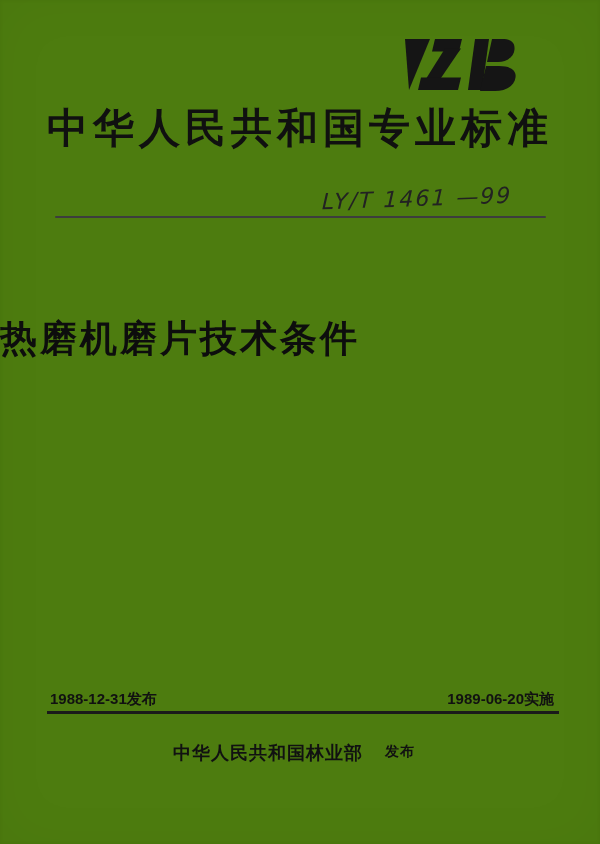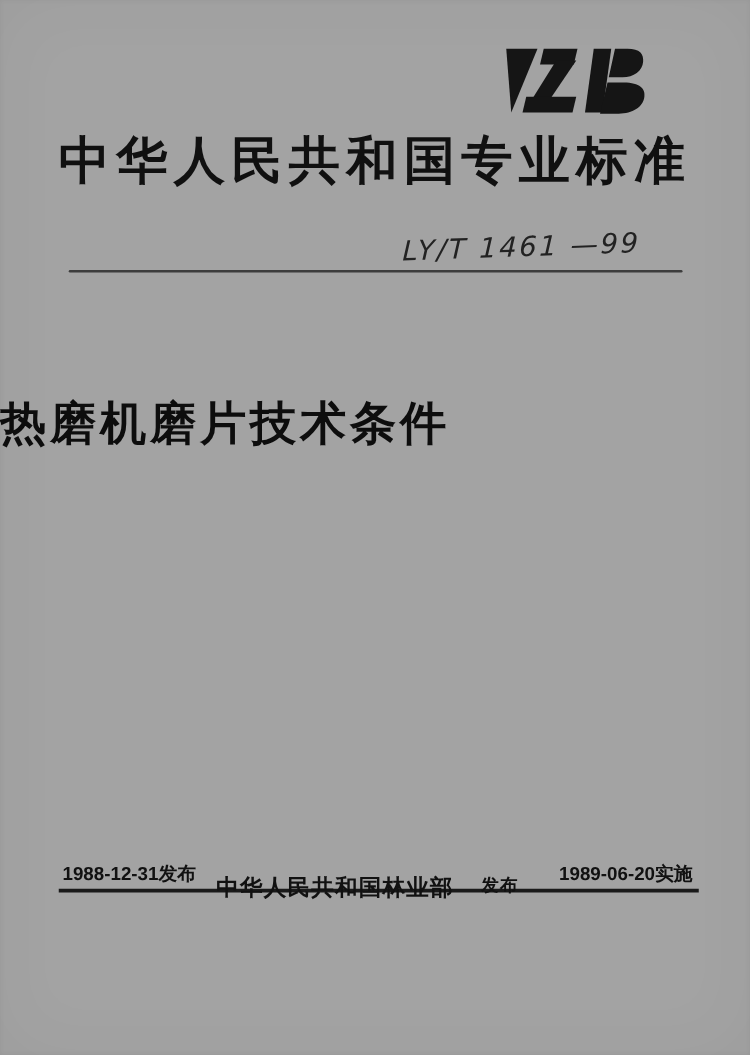--- a/index.html
+++ b/index.html
@@ -5,21 +5,21 @@
   html, body {
     margin: 0;
     padding: 0;
     background: #e9e9e9;
   }
   .page {
     position: relative;
     width: 600px;
     height: 844px;
     margin: 0 auto;
-    background: #a3a3a3;
+    background: #4d7c0f;
     overflow: hidden;
     font-family: "Liberation Sans", sans-serif;
     color: #161616;
     box-shadow: inset 0 0 60px rgba(0,0,0,0.035), inset 0 0 4px rgba(0,0,0,0.05);
   }
   
   .zb-logo {
     position: absolute;
     left: 398px;
     top: 38px;
@@ -104,21 +104,21 @@
     position: absolute;
     top: 711px;
     left: 47px;
     width: 512px;
     height: 3px;
     background: #1a1a1a;
   }
   
   .publisher-row {
     position: absolute;
-    top: 698px;
+    top: 741px;
     left: 0;
     width: 588px;
     display: flex;
     justify-content: center;
     align-items: center;
     gap: 22px;
     white-space: nowrap;
   }
   .publisher-name {
     font-size: 18px;

